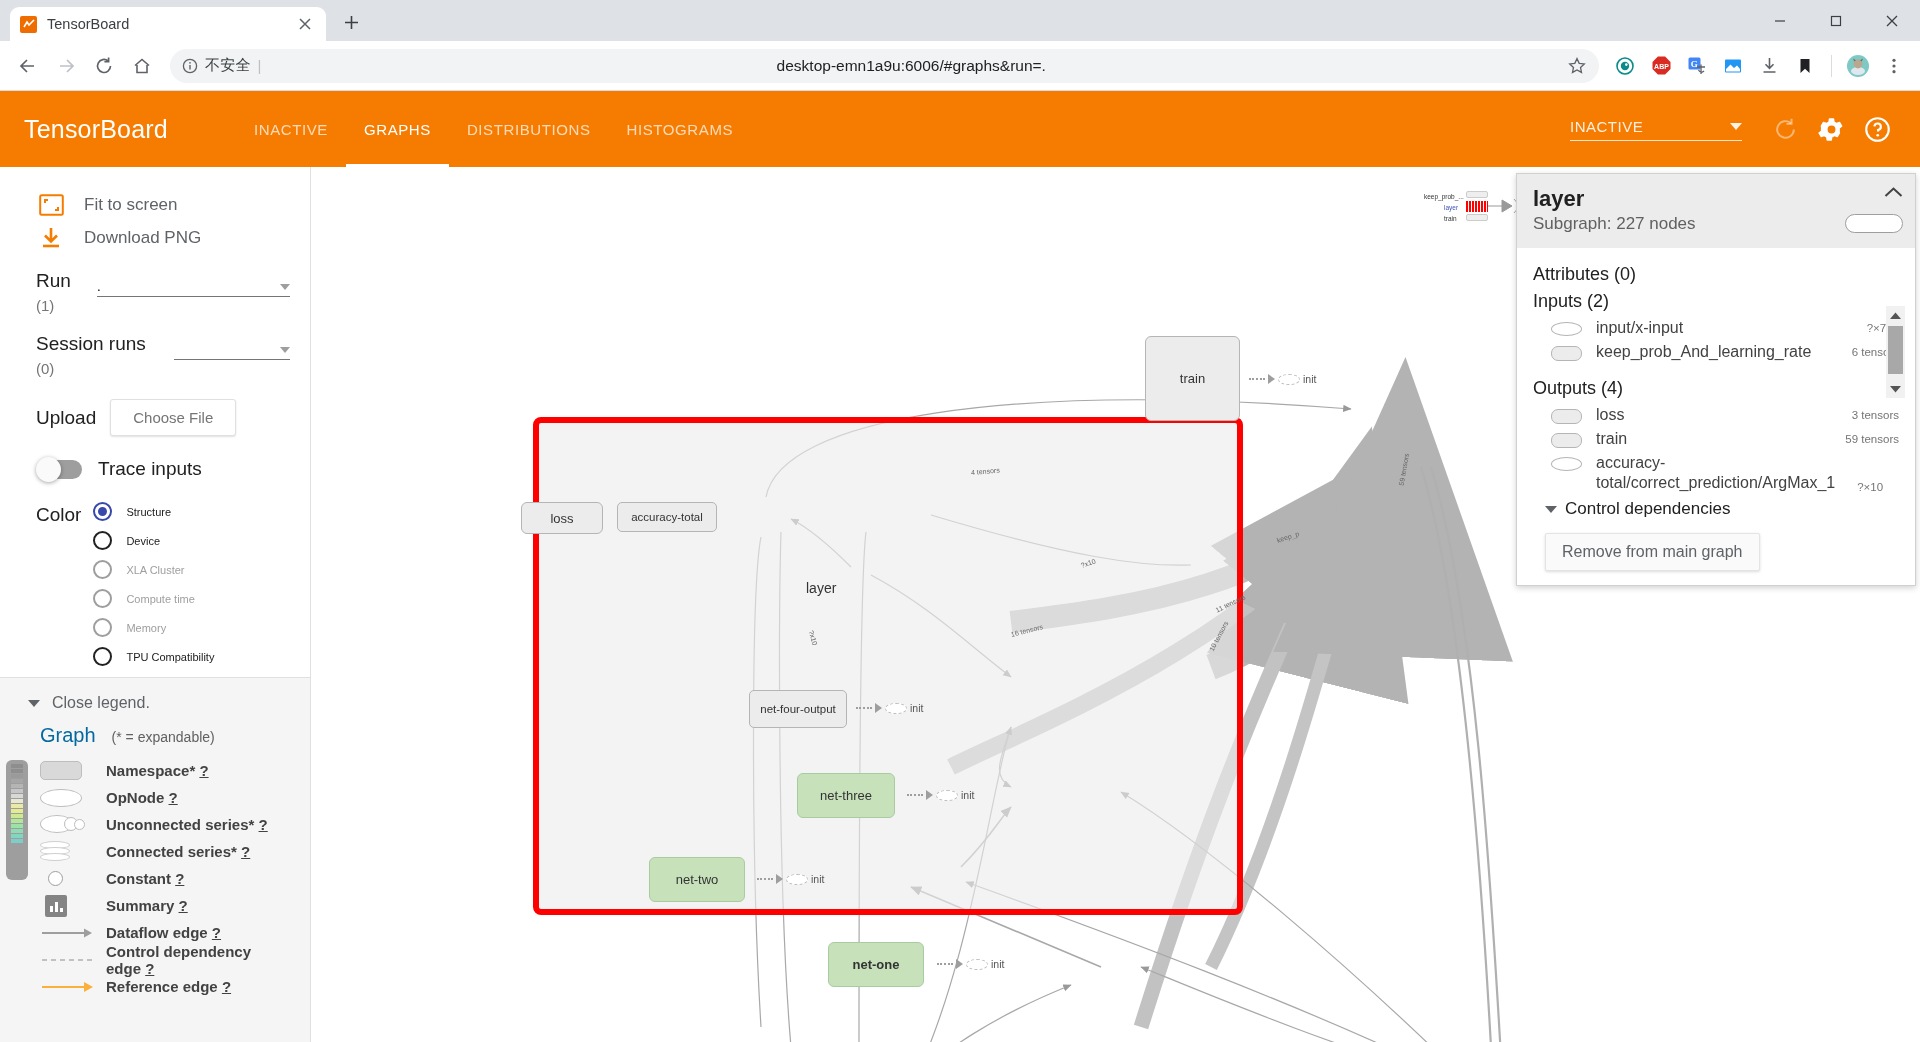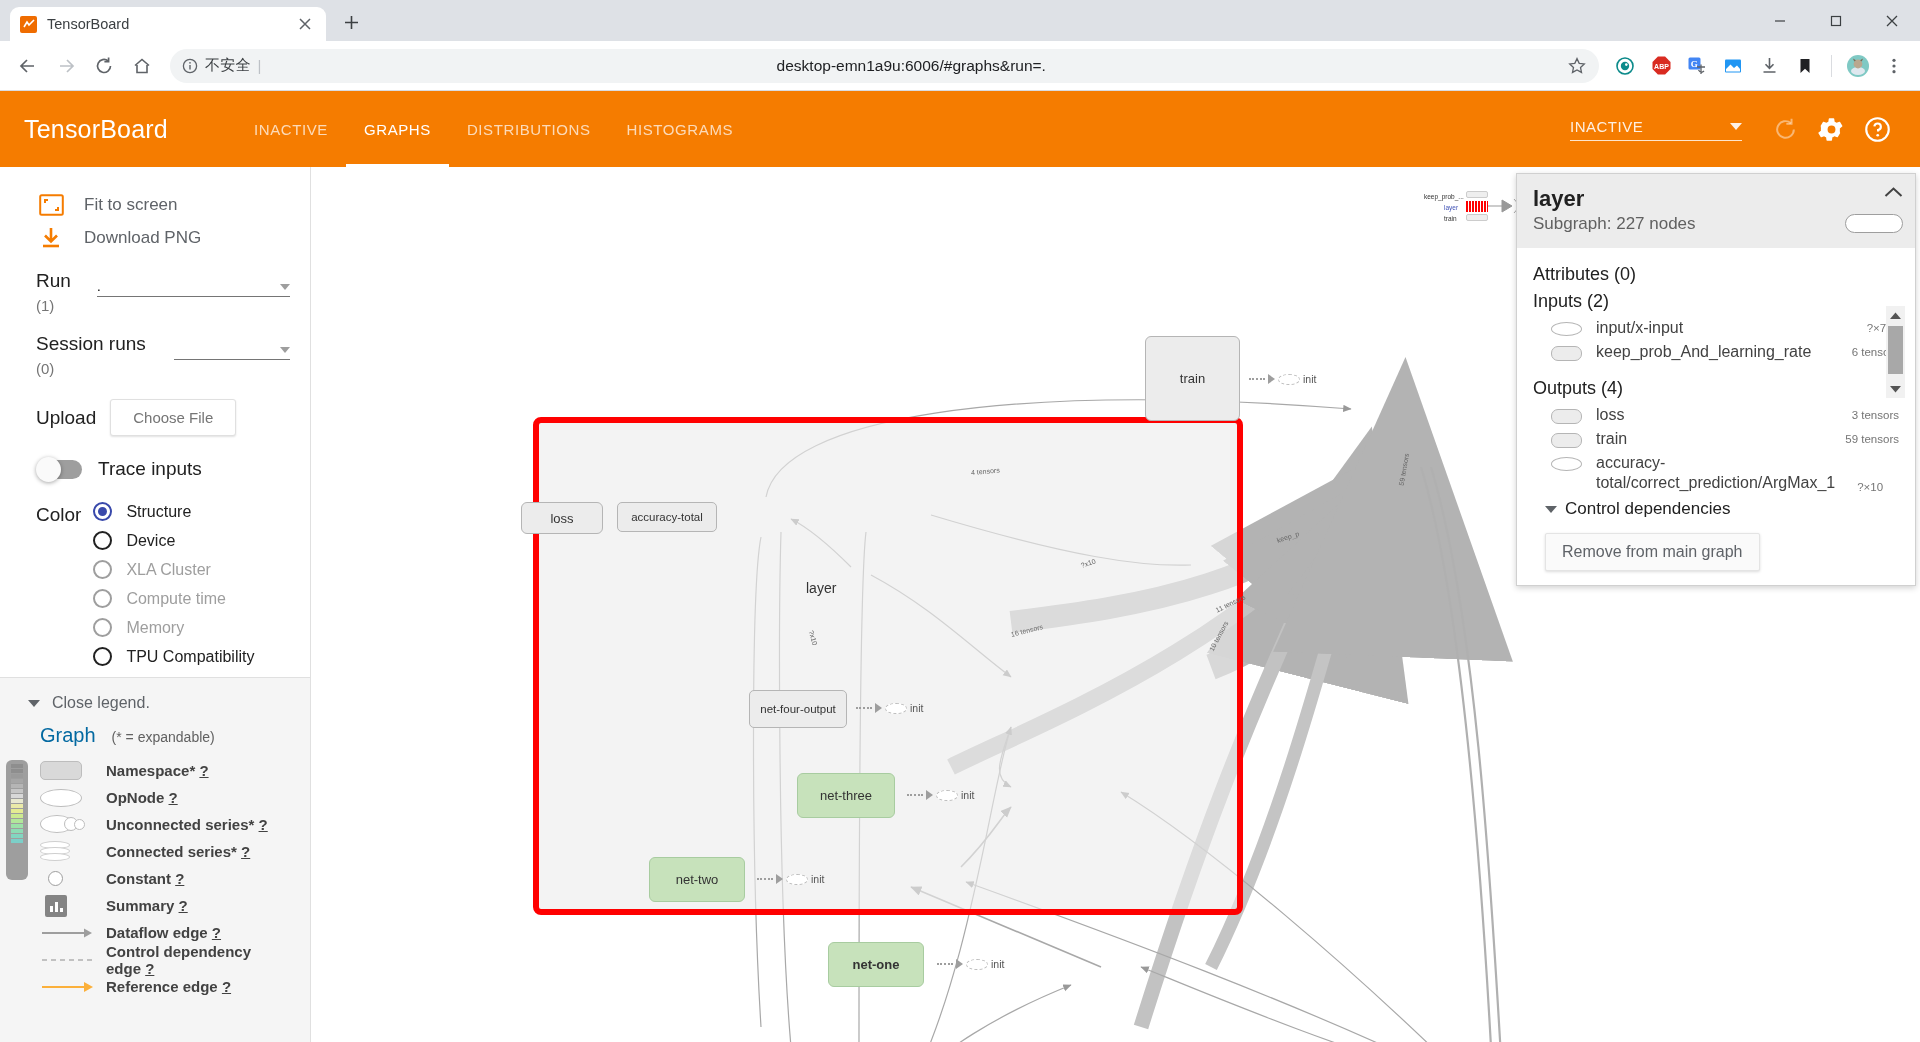--- a/index.html
+++ b/index.html
@@ -199,21 +199,21 @@
     width: 19px; height: 19px; border-radius: 50%;
     border: 2.5px solid #212121; flex: 0 0 auto;
     display: flex; align-items: center; justify-content: center;
   }
   .radio.on { border-color: #3949ab; }
   .radio.on::after {
     content: ""; width: 9px; height: 9px; border-radius: 50%;
     background: #3949ab;
   }
   .radio.disabled { border-color: #9e9e9e; }
-  .radio-label { font-size: 16px; color: #212121; }
+  .radio-label { font-size: 11px; color: #212121; }
   .radio-label.disabled { color: #9e9e9e; }
 
   #legend-panel {
     margin-top: auto; background: #f5f5f5;
     border-top: 1px solid #e0e0e0; padding: 16px 20px 14px 28px;
     position: relative; height: 365px;
   }
   #legend-toggle {
     display: flex; align-items: center; gap: 12px;
     color: #5f6368; font-size: 16px; margin-bottom: 12px;

